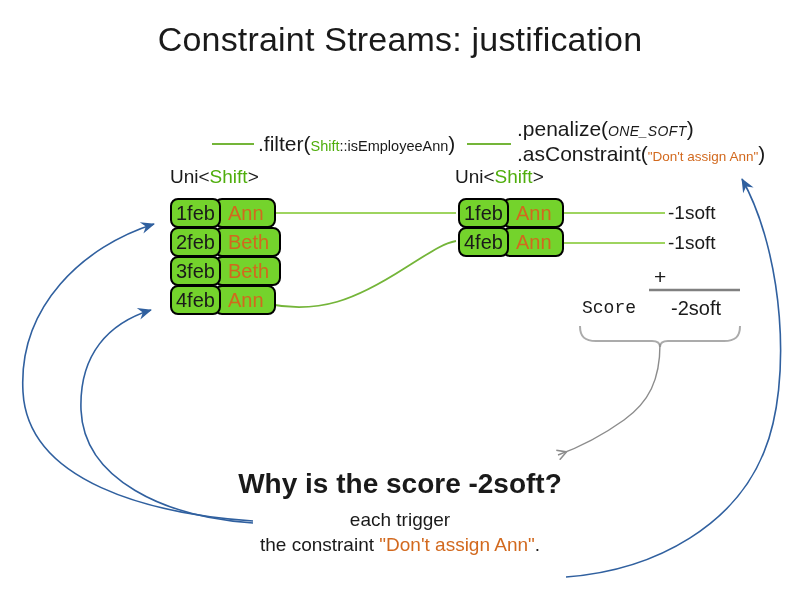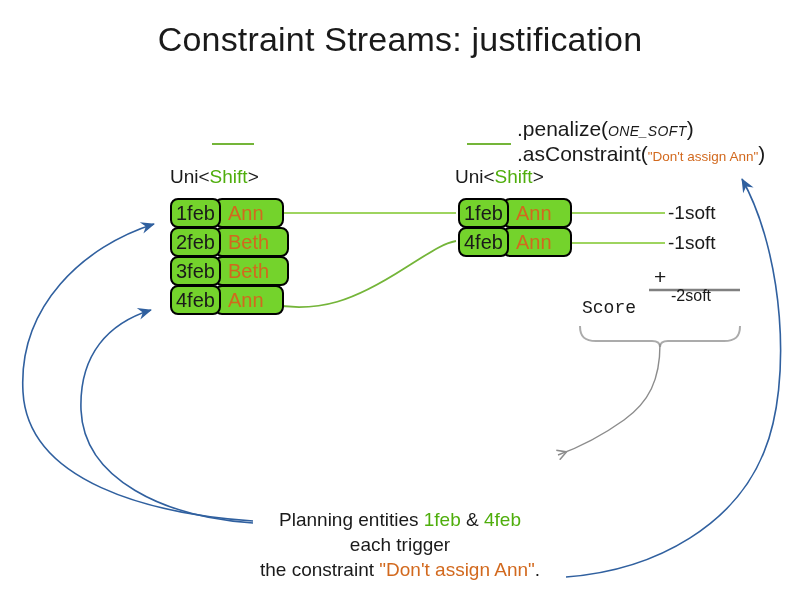--- a/index.html
+++ b/index.html
@@ -22,21 +22,21 @@
   .code .str{font-size:13.5px;color:var(--orange-text);}
   .gtxt{color:var(--green-text);}
   .otxt{color:var(--orange-text);}
   .stream-header{font-size:19px;line-height:20px;white-space:nowrap;}
   .stream-table{display:flex;flex-direction:column;}
   .srow{display:flex;}
   .srow + .srow{margin-top:-1px;}
   .cell{border:2px solid #000;border-radius:8px;background:var(--green-fill);
         font-size:20px;line-height:26px;height:30px;text-align:center;}
   .cell.date{min-width:50px;padding:0 4px;position:relative;z-index:3;}
-  .cell.name{min-width:56px;padding:0 18px 0 12px;margin-left:-7px;z-index:2;color:var(--orange-text);}
+  .cell.name{min-width:56px;padding:0 10px 0 12px;margin-left:-7px;z-index:2;color:var(--orange-text);}
   .scoreline{font-size:19px;line-height:20px;white-space:nowrap;}
   .plus{font-size:21px;line-height:20px;}
   .why{left:0;right:0;top:468px;text-align:center;font-size:28px;font-weight:bold;}
   .explain{left:0;right:0;top:507px;text-align:center;font-size:19px;line-height:25px;}
 </style>
 </head>
 <body>
 
 <div class="slide">
 
@@ -64,20 +64,23 @@
 
     <path d="M 660 344 C 660 380, 649 402, 624 420 C 603 435, 580 447, 558 455" stroke="#8c8c8c" stroke-width="1.4" fill="none" marker-end="url(#mg)"></path>
 
     <path d="M 253 521 C 150 514, 28 482, 23 392 C 18 306, 84 246, 154 224" stroke="#30609f" stroke-width="1.6" fill="none" marker-end="url(#mb)"></path>
     <path d="M 253 523 C 165 517, 84 480, 81 410 C 79 354, 109 323, 151 310" stroke="#30609f" stroke-width="1.6" fill="none" marker-end="url(#mb)"></path>
     <path d="M 566 577 C 660 570, 736 522, 764 452 C 793 382, 783 252, 742 179" stroke="#30609f" stroke-width="1.6" fill="none" marker-end="url(#mb)"></path>
   </svg>
 
   <div class="abs txt title">Constraint Streams: justification</div>
 
+  <div class="abs txt code" style="left:258px;top:132px;">
+    <span>.filter(</span><span class="sm gtxt">Shift</span><span class="sm">::isEmployeeAnn</span><span>)</span>
+  </div>
   <div class="abs txt code" style="left:517px;top:117px;">
     <span>.penalize(</span><span class="caps">ONE_SOFT</span><span>)</span>
   </div>
   <div class="abs txt code" style="left:517px;top:142px;">
     <span>.asConstraint(</span><span class="str">"Don't assign Ann"</span><span>)</span>
   </div>
 
   <div class="abs txt stream-header" style="left:170px;top:167px;">
     <span>Uni&lt;</span><span class="gtxt">Shift</span><span>&gt;</span>
   </div>
@@ -111,25 +114,23 @@
     <div class="srow">
       <div class="cell date">4feb</div>
       <div class="cell name">Ann</div>
     </div>
   </div>
 
   <div class="abs txt scoreline" style="left:668px;top:203px;">-1soft</div>
   <div class="abs txt scoreline" style="left:668px;top:233px;">-1soft</div>
   <div class="abs txt plus" style="left:654px;top:267px;">+</div>
   <div class="abs txt scoreline" style="left:582px;top:298px;font-size:18px;font-family:Liberation Mono, monospace;">Score</div>
-  <div class="abs txt scoreline" style="left:671px;top:286px;font-size:16px;">-2soft</div>
+  <div class="abs txt scoreline" style="left:671px;top:298px;font-size:20px;">-2soft</div>
 
+  <div class="abs txt why">Why is the score -2soft?</div>
   <div class="abs txt explain">
-    <div>
-      <span>Planning entities </span><span class="gtxt">1feb</span><span> &amp; </span><span class="gtxt">4feb</span>
-    </div>
     <div>each trigger</div>
     <div>
       <span>the constraint </span><span class="otxt">"Don't assign Ann"</span><span>.</span>
     </div>
   </div>
 
 </div>
 
 </body></html>

